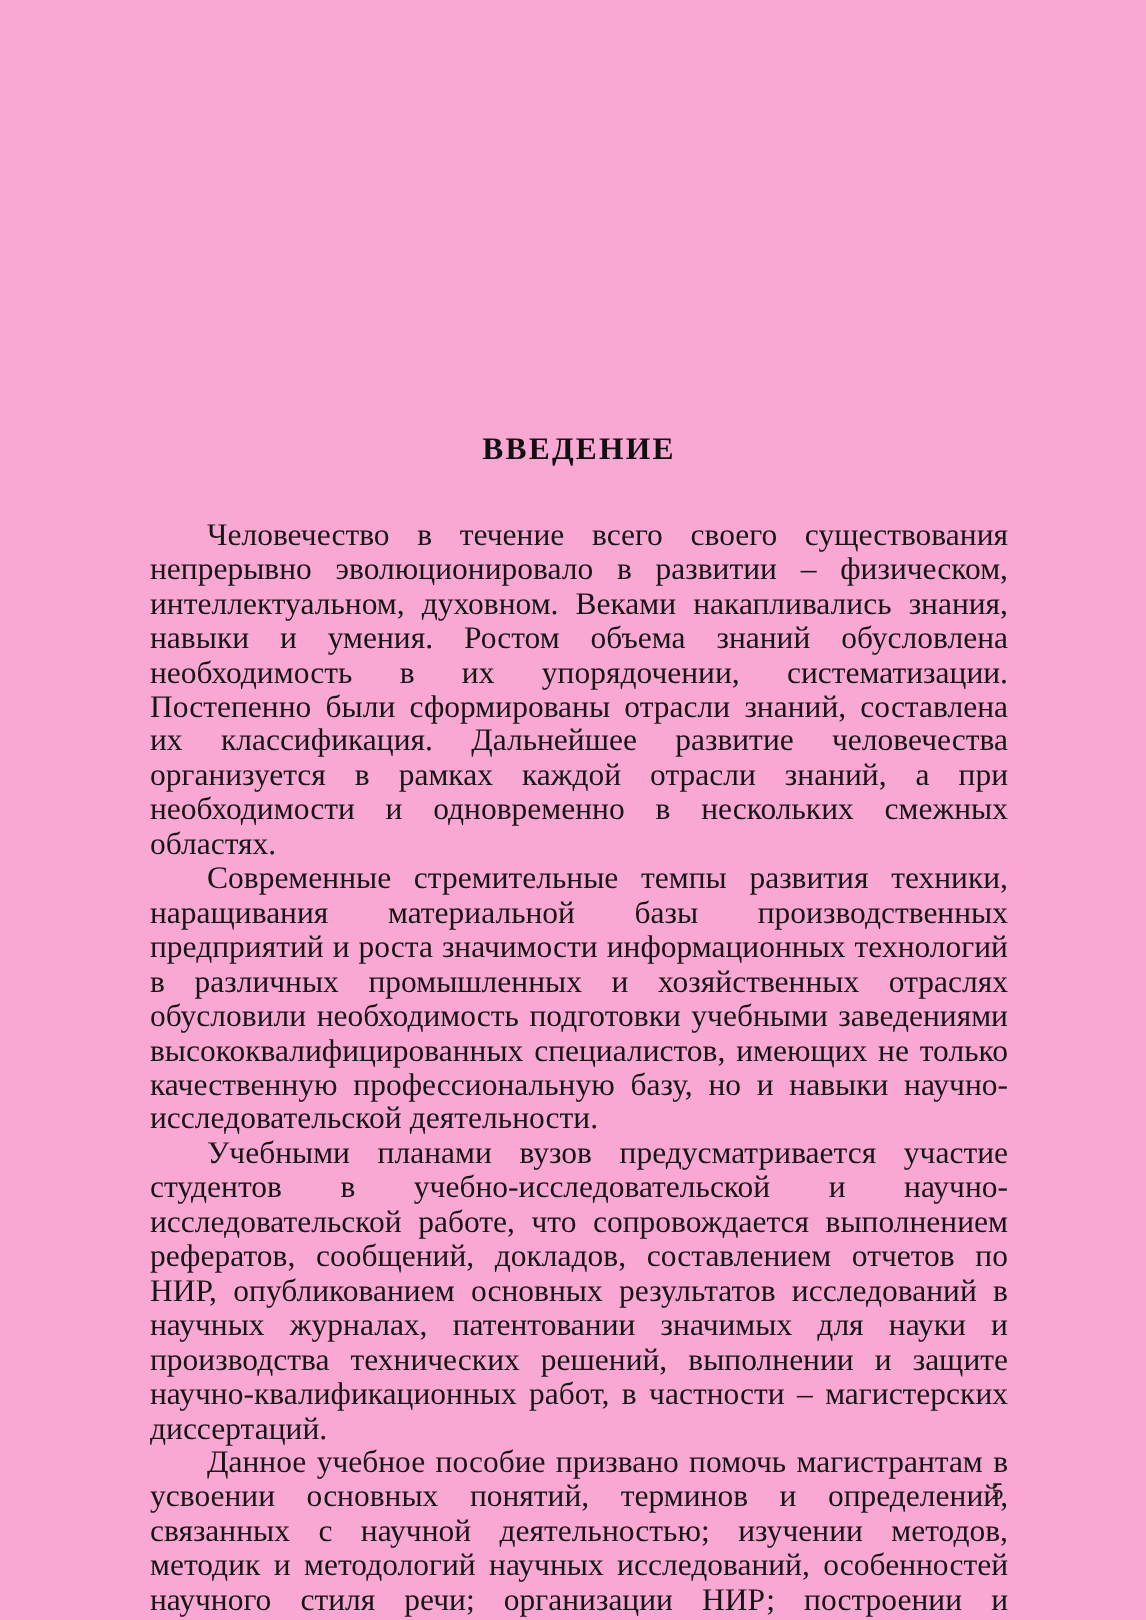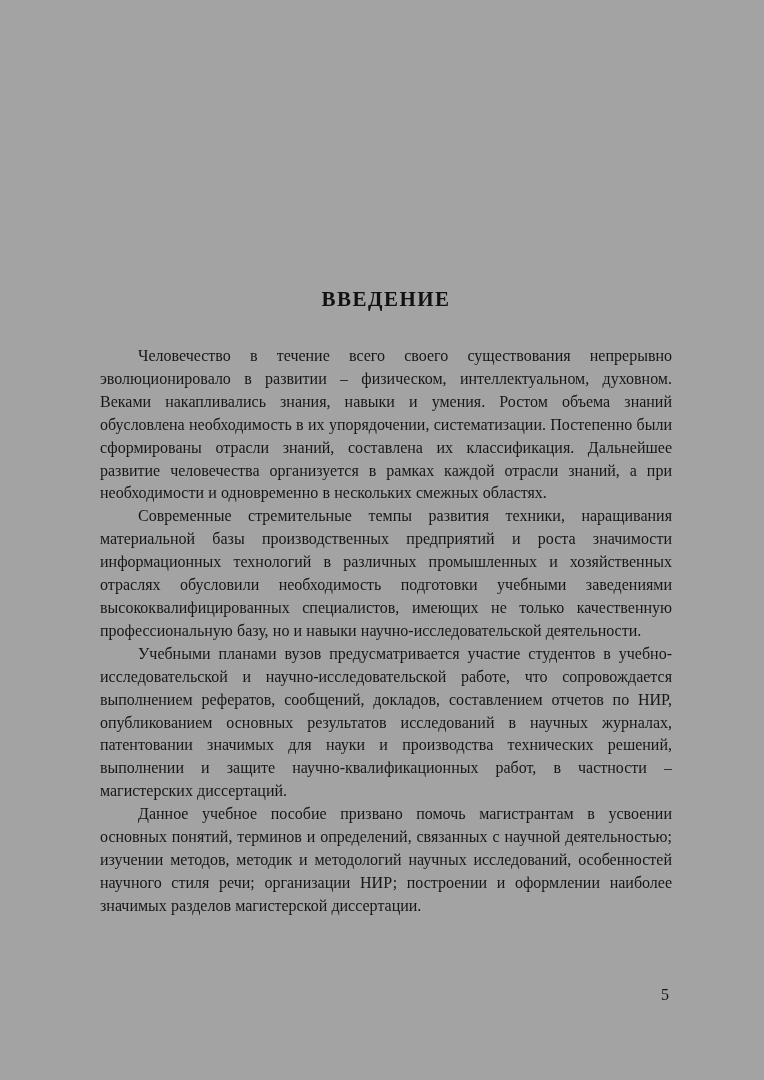--- a/index.html
+++ b/index.html
@@ -6,21 +6,21 @@
 
     html, body {
       background: #ffffff;
     }
 
     .page {
       position: relative;
       width: 764px;
       height: 1080px;
       margin: 0 auto;
-      background: #a3a3a3;
+      background: #f9a8d4;
       overflow: hidden;
       font-family: "Liberation Serif", "DejaVu Serif", serif;
       color: #1a1a1a;
     }
 
     .content {
       position: absolute;
       top: 287px;
       left: 100px;
       width: 572px;
@@ -29,21 +29,21 @@
     .doc-title {
       text-align: center;
       font-weight: bold;
       font-size: 21px;
       letter-spacing: 1.5px;
       color: #111111;
       margin-bottom: 33px;
     }
 
     .doc-paragraph {
-      font-size: 16px;
+      font-size: 21px;
       line-height: 22.9px;
       text-align: justify;
       text-indent: 38px;
       hyphens: auto;
       -webkit-hyphens: auto;
       word-spacing: 0.2px;
       color: #161616;
     }
 
     .page-number {

